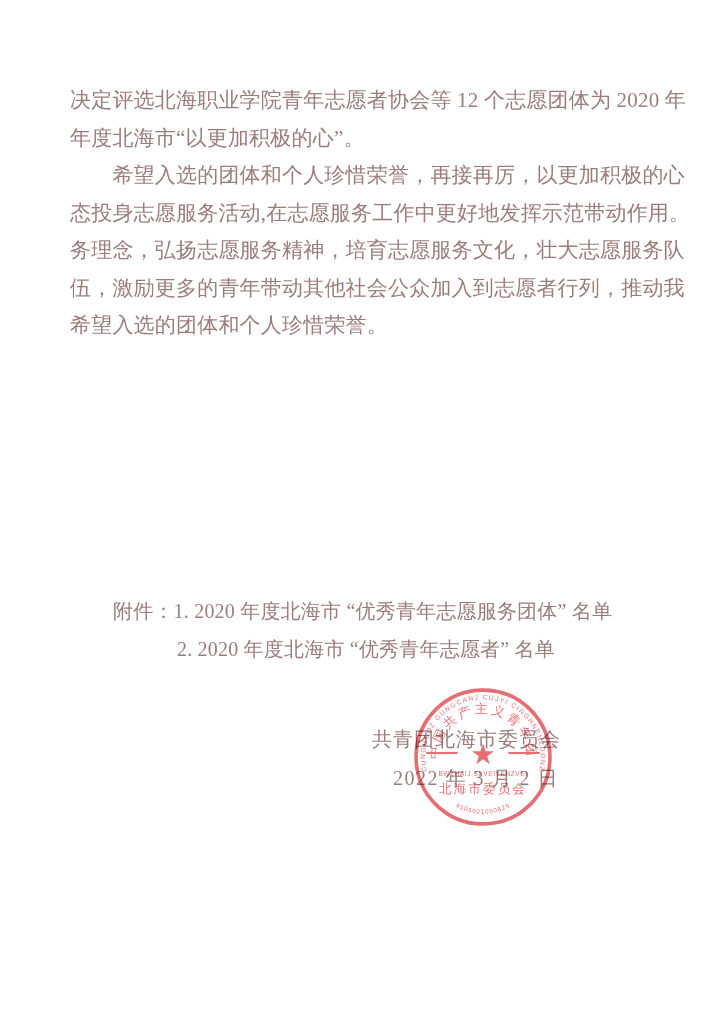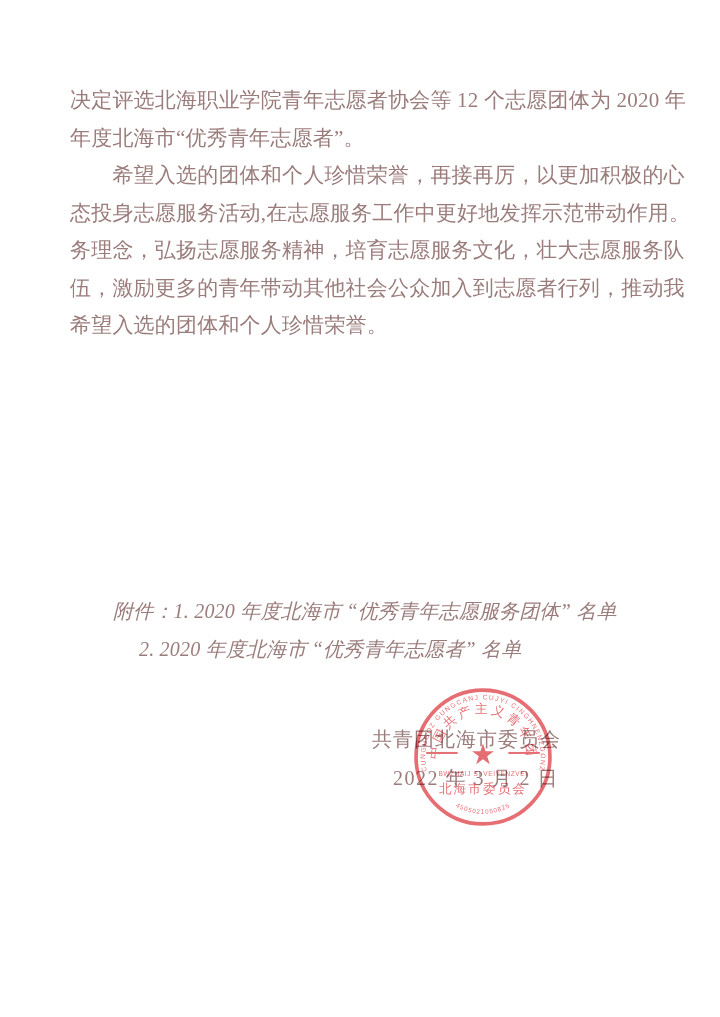--- a/index.html
+++ b/index.html
@@ -33,24 +33,23 @@
     position: absolute;
     left: 113px; top: 592px;
     color: #9a7c7b;
     font-size: 20px;
   }
   .attachments .att-line {
     height: 38px;
     line-height: 38px;
     white-space: nowrap;
     letter-spacing: 0.2px;
-    font-style: italic;
   }
   .attachments .att-line.second {
-    margin-left: 26px;
+    margin-left: 64px;
   }
   .signature-org {
     position: absolute;
     left: 372px; top: 726px;
     color: #9a7c7b;
     font-size: 20px;
     letter-spacing: 1px;
     white-space: nowrap;
     z-index: 1;
     text-align: right;
@@ -76,21 +75,21 @@
   .seal text { font-family: "Liberation Sans", "DejaVu Sans", sans-serif; }
   .seal .cjk { font-family: "Liberation Serif", "DejaVu Serif", serif; }
 </style>
 </head>
 <body>
 
 <div class="page">
 
   <div class="body-text">
     <div class="line">决定评选北海职业学院青年志愿者协会等 12 个志愿团体为 2020 年</div>
-      <div class="line">年度北海市“优秀青年志愿者”。</div>
+      <div class="line">年度北海市“以更加积极的心”。</div>
       <div class="line">　　希望入选的团体和个人珍惜荣誉，再接再厉，以更加积极的心</div>
       <div class="line">态投身志愿服务活动,在志愿服务工作中更好地发挥示范带动作用。</div>
       <div class="line">务理念，弘扬志愿服务精神，培育志愿服务文化，壮大志愿服务队</div>
       <div class="line">伍，激励更多的青年带动其他社会公众加入到志愿者行列，推动我</div>
       <div class="line">希望入选的团体和个人珍惜荣誉。</div>
   </div>
 
   <div class="attachments">
     <div class="att-line">附件：1. 2020 年度北海市 “优秀青年志愿服务团体” 名单</div>
     <div class="att-line second">2. 2020 年度北海市 “优秀青年志愿者” 名单</div>

